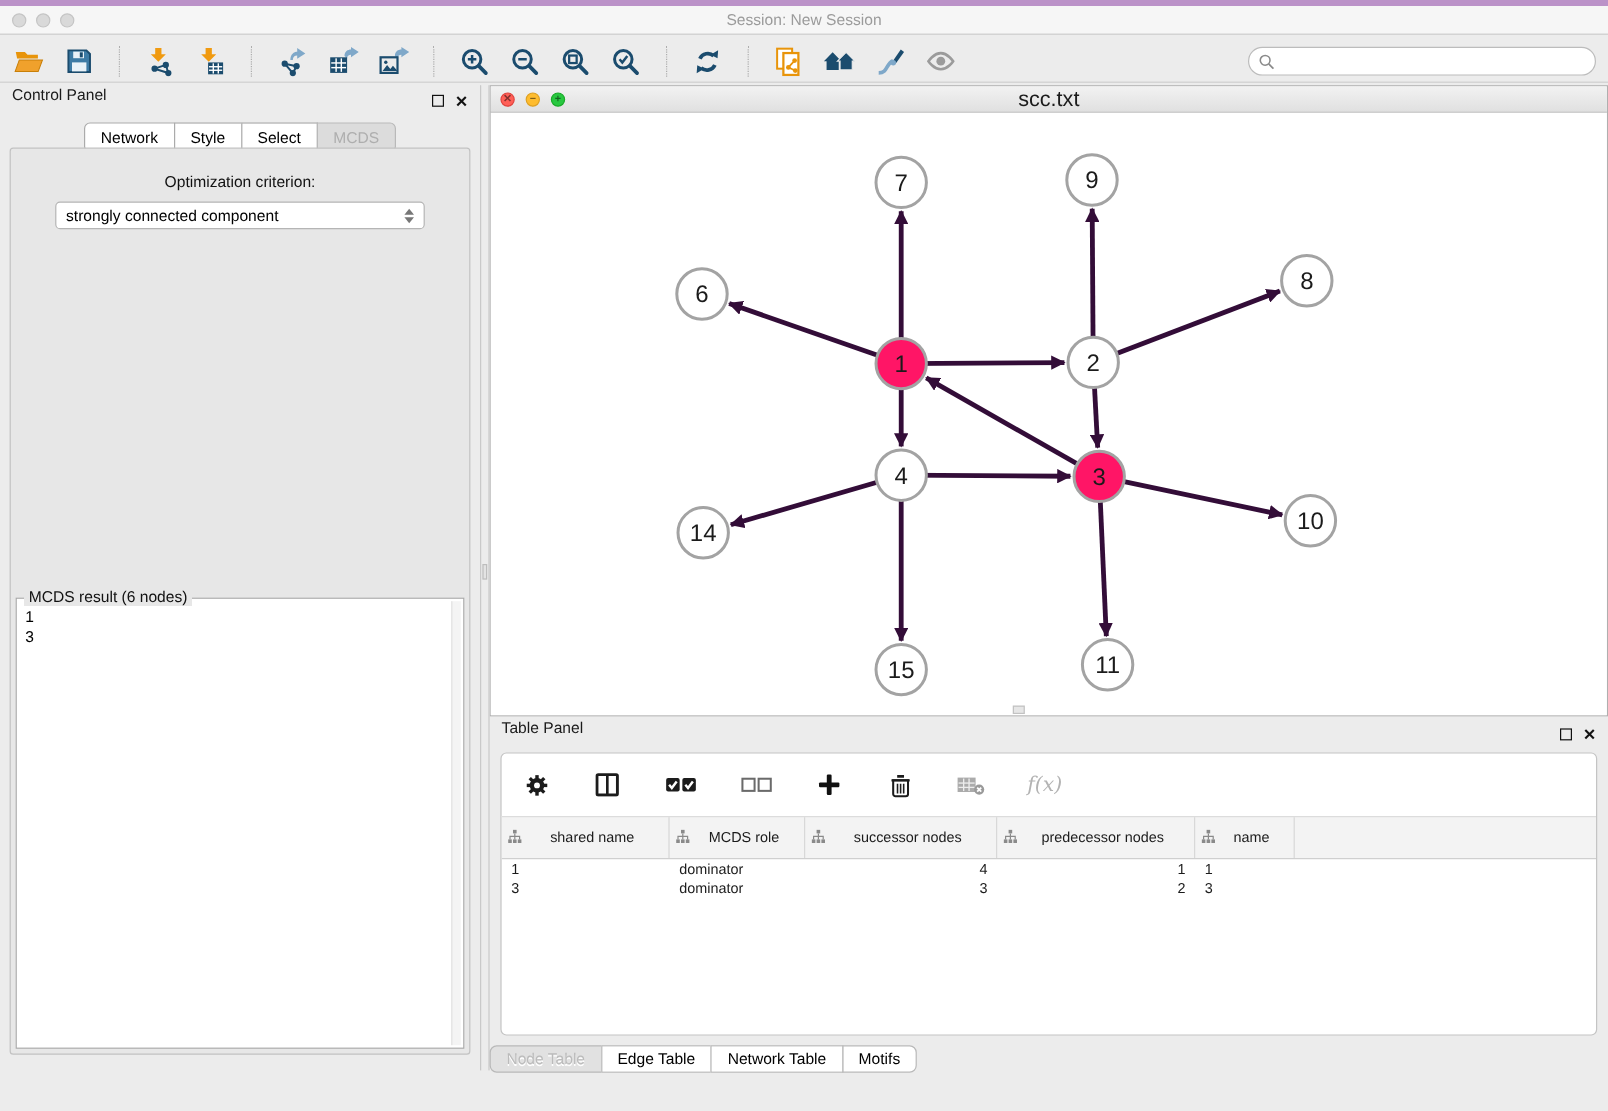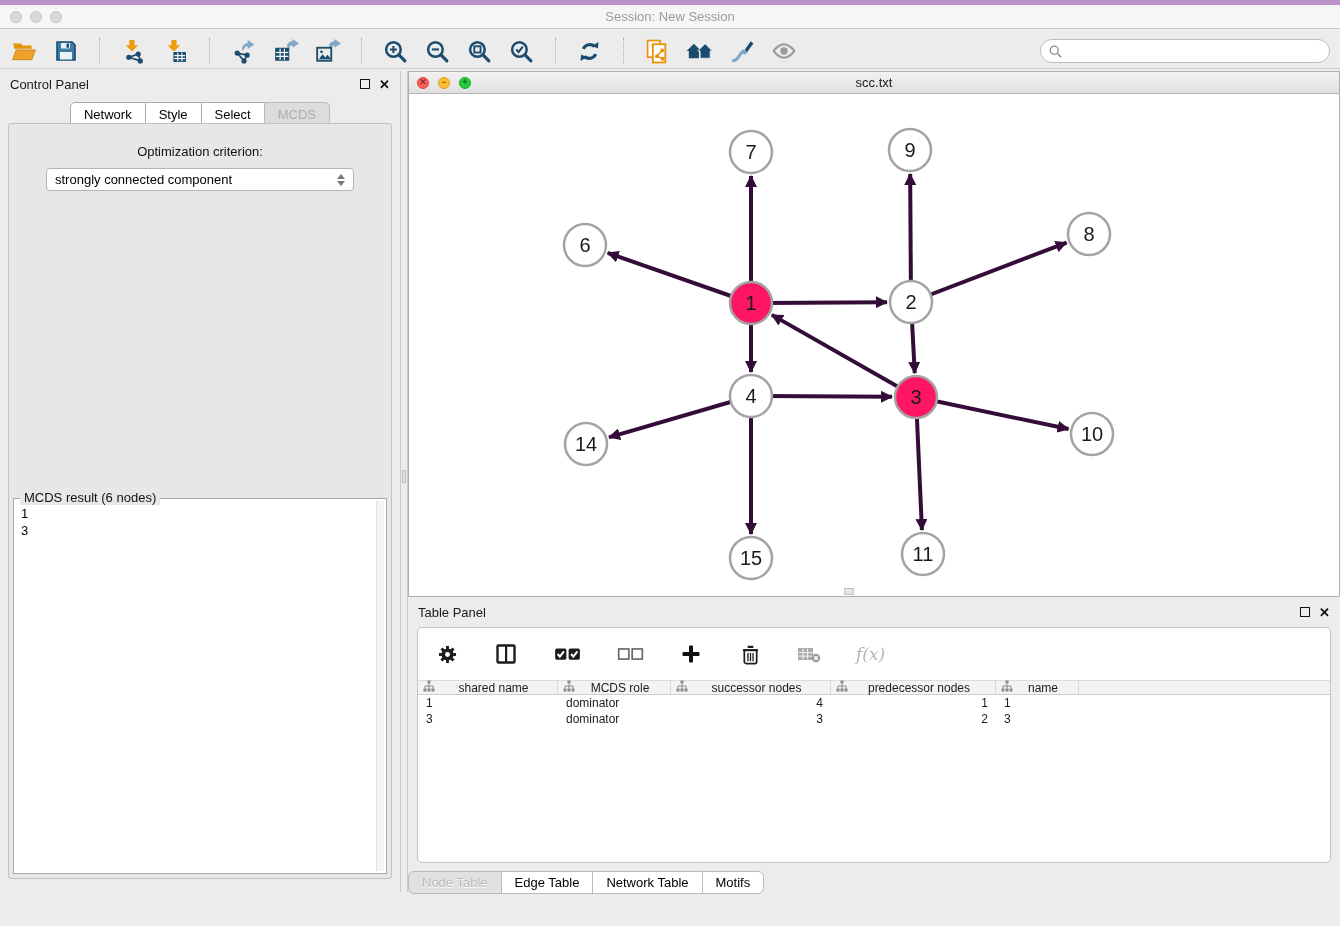--- a/index.html
+++ b/index.html
@@ -24,21 +24,21 @@
              display:flex; align-items:center; padding:0 10px; gap:15px; }
   .ticon { width:27px; height:27px; display:flex; align-items:center; justify-content:center; cursor:pointer; }
   .ticon svg { display:block; }
   .tsep { width:1px; height:26px; border-left:1px dotted #ADADAD; margin:0 5px; }
   .searchbox { margin-left:auto; width:290px; height:24px; background:#fff; border:1px solid #BCBCBC;
                border-radius:12px; display:flex; align-items:center; padding:0 8px; gap:6px; }
   .searchbox input { border:none; outline:none; flex:1; font-size:13px; font-family:inherit; background:transparent; }
 
   
   .control-panel { position:absolute; left:0; top:66px; width:400px; height:814px; }
-  .panel-header { height:26px; display:flex; align-items:center; padding:0 10px; }
+  .panel-header { height:26px; display:flex; padding:0 10px; }
   .panel-title { font-size:13px; color:#1b1b1b; }
   .panel-hicons { margin-left:auto; display:flex; align-items:center; gap:9px; }
   .float-icon { width:10px; height:10px; border:1.6px solid #111; display:inline-block; cursor:pointer; }
   .close-icon { font-size:13px; font-weight:bold; color:#111; cursor:pointer; line-height:1; }
   .cp-tabs { position:absolute; top:31px; left:0; right:0; display:flex; justify-content:center; }
   .cp-tab { padding:4px 13px; font-size:13px; background:#fff; border:1px solid #ABABAB; margin-left:-1px;
             cursor:pointer; position:relative; }
   .cp-tab:first-child { margin-left:0; border-radius:5px 0 0 5px; }
   .cp-tab:last-child { border-radius:0 5px 5px 0; }
   .cp-tab.active { background:#DCDCDC; color:#AEAEAE; border-color:#B9B9B9; }
@@ -62,34 +62,34 @@
   
   .vsplit { position:absolute; left:400px; top:66px; width:8px; bottom:34px; background:#ECECEC;
             border-left:1px solid #C9C9C9; border-right:1px solid #C9C9C9; cursor:col-resize; }
   .vsplit-handle { position:absolute; top:399px; left:1px; width:4px; height:13px; background:#E3E3E3; border:1px solid #BDBDBD; }
 
   
   .net-win { position:absolute; left:408px; top:66px; width:932px; height:526px; background:#fff; border:1px solid #AFAFAF; }
   .net-titlebar { height:22px; background:linear-gradient(#F2F2F2,#E0E0E0); border-bottom:1px solid #B6B6B6;
                   display:flex; align-items:center; position:relative; }
   .net-titlebar .tl-group { margin-left:8px; gap:9px; }
-  .net-title { position:absolute; left:0; right:0; text-align:center; font-size:13px; color:#1b1b1b; }
+  .net-title { position:absolute; left:0; right:0; text-align:center; font-size:18px; color:#1b1b1b; }
   .net-canvas { position:absolute; left:0; right:0; top:22px; bottom:0; background:#fff; overflow:hidden; }
   .net-canvas svg text { font-family:"Liberation Sans",sans-serif; }
   .hsplit-handle { position:absolute; left:435px; bottom:1px; width:10px; height:7px; background:#E6E6E6;
                    border:1px solid #C2C2C2; cursor:row-resize; }
 
   
   .table-panel { position:absolute; left:408px; top:594px; width:932px; height:296px; }
   .tp-body { position:absolute; left:9px; right:9px; top:28px; height:236px; background:#fff;
              border:1px solid #C4C4C4; border-radius:5px; overflow:hidden; }
   .tp-toolbar { height:52px; display:flex; align-items:center; padding:0 17px; gap:35px; }
   .tp-toolbar .ticon { width:24px; height:24px; }
   .fx { font-family:"DejaVu Serif","Liberation Serif",serif; font-style:italic; font-size:17px; color:#B3B3B3; }
-  .thead { display:flex; background:#F3F3F3; border-top:1px solid #DCDCDC; border-bottom:1px solid #CFCFCF; height:15px; }
+  .thead { display:flex; background:#F3F3F3; border-top:1px solid #DCDCDC; border-bottom:1px solid #CFCFCF; height:36px; }
   .th { display:flex; align-items:center; padding:0 5px; border-right:1px solid #D8D8D8; font-size:12px; color:#1b1b1b; cursor:pointer; }
   .th .thlabel { flex:1; text-align:center; }
   .tr { display:flex; height:16px; align-items:center; font-size:12px; color:#1b1b1b; cursor:default; }
   .td { height:100%; display:flex; align-items:center; }
   .td.left  { justify-content:flex-start; padding-left:8px; }
   .td.right { justify-content:flex-end;  padding-right:8px; }
   .tp-tabs { position:absolute; left:0; right:0; top:272px; display:flex; justify-content:flex-start; }
   .tp-tab { padding:3px 13px; font-size:13px; background:#fff; border:1px solid #B9B9B9; margin-left:-1px; cursor:pointer; }
   .tp-tab:first-child { margin-left:0; border-radius:6px 0 0 6px; }
   .tp-tab:last-child { border-radius:0 6px 6px 0; }

